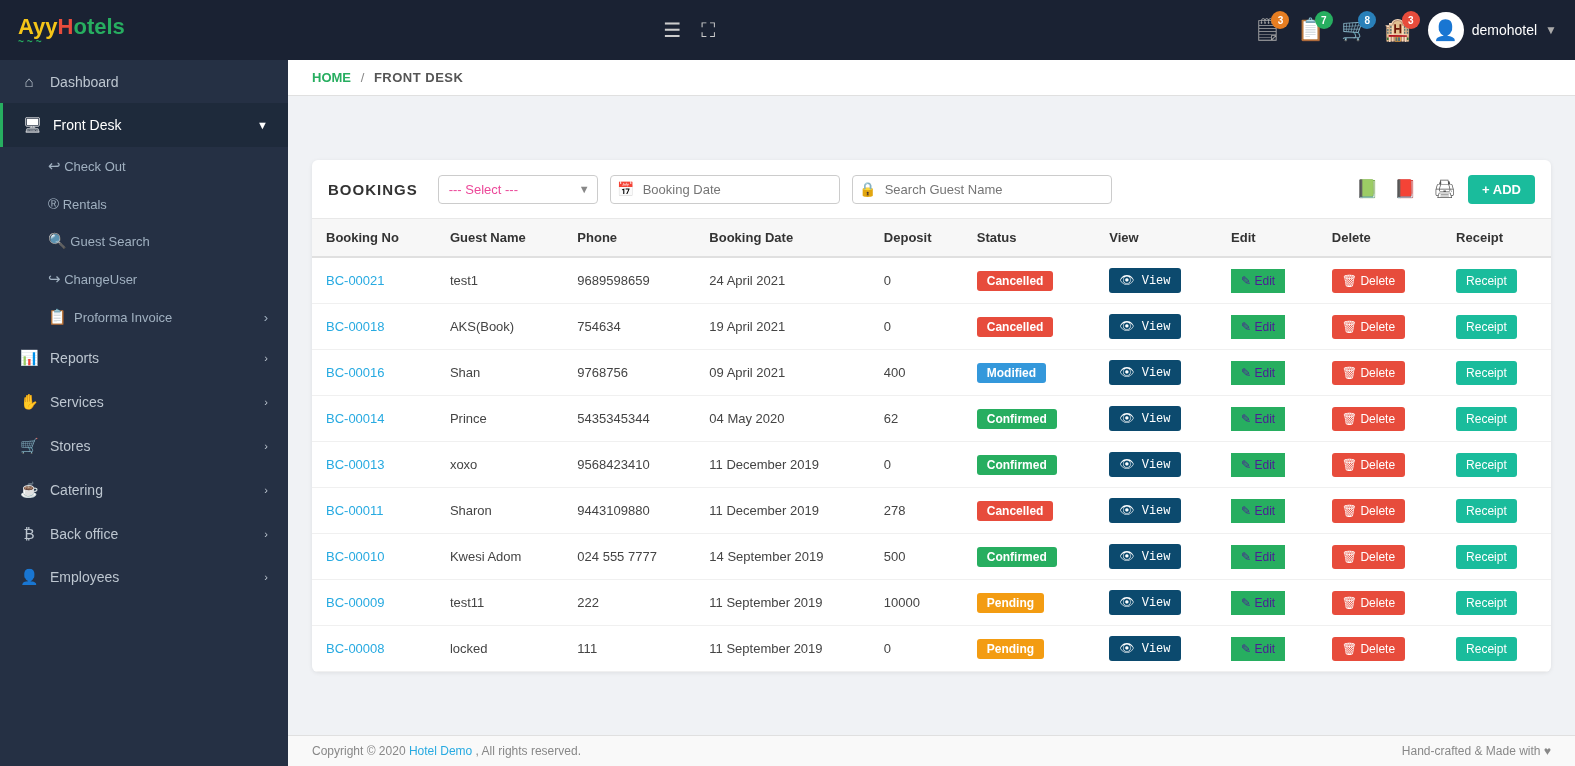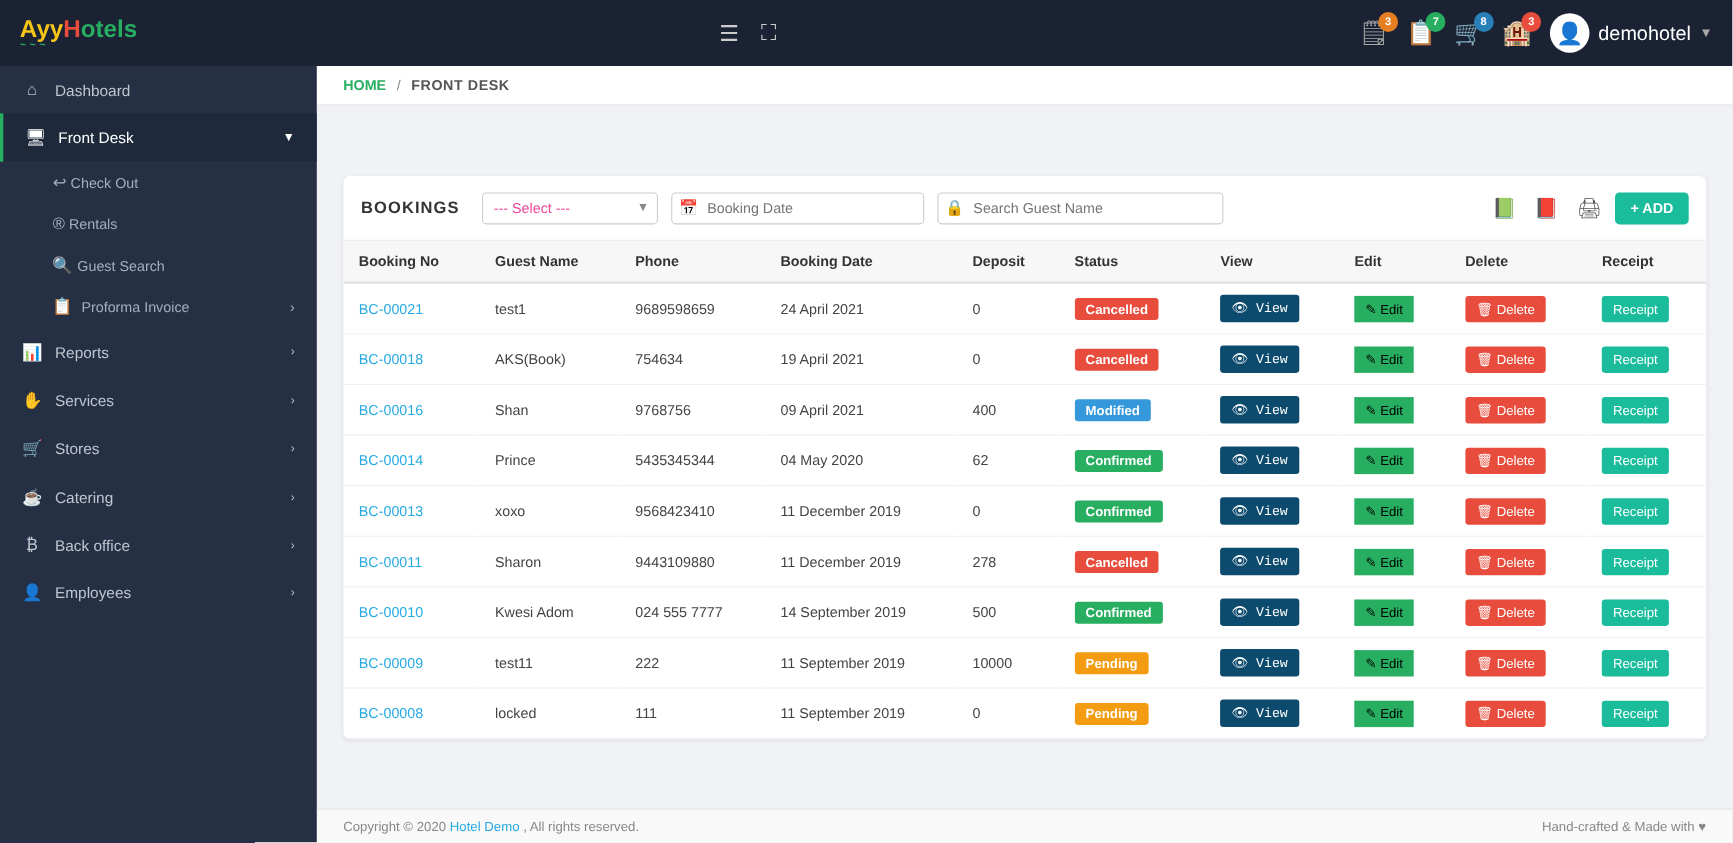--- a/index.html
+++ b/index.html
@@ -77,21 +77,21 @@
       cursor: pointer;
       color: #fff;
     }
     .avatar {
       width: 36px; height: 36px;
       border-radius: 50%;
       background: #fff;
       display: flex; align-items: center; justify-content: center;
       font-size: 20px;
     }
-    .user-name { font-size: 18px; color: #fff; }
+    .user-name { font-size: 14px; color: #fff; }
     .chevron-down { color: #aaa; font-size: 12px; }
 
     
     .main-body {
       display: flex;
       flex: 1;
       overflow: hidden;
     }
 
     
@@ -306,21 +306,21 @@
       font-weight: 600;
       color: #fff;
       white-space: nowrap;
     }
     .status-cancelled { background: #e74c3c; }
     .status-modified { background: #3498db; }
     .status-confirmed { background: #27ae60; }
     .status-pending { background: #f39c12; }
 
     .btn-view { background: #0c4a6e; color: #fff; border: none; border-radius: 3px; padding: 5px 10px; font-size: 12px; cursor: pointer; font-family: Liberation Mono, monospace; }
-    .btn-edit { background: #27ae60; color: #000000; border: none; border-radius: 0; padding: 5px 10px; font-size: 12px; cursor: pointer; }
+    .btn-edit { background: #27ae60; color: #4c1d95; border: none; border-radius: 0; padding: 5px 10px; font-size: 12px; cursor: pointer; }
     .btn-delete { background: #e74c3c; color: #fff; border: none; border-radius: 3px; padding: 5px 10px; font-size: 12px; cursor: pointer; }
     .btn-receipt { background: #1abc9c; color: #fff; border: none; border-radius: 3px; padding: 5px 10px; font-size: 12px; cursor: pointer; }
 
     
     .footer {
       background: #f9f9f9;
       border-top: 1px solid #e0e0e0;
       padding: 8px 24px;
       font-size: 12px;
       color: #888;
@@ -383,20 +383,24 @@
       <span class="sidebar-icon">↩</span>
       <span>Check Out</span>
     </div>
     <div class="sidebar-sub-item">
       <span class="sidebar-icon">®</span>
       <span>Rentals</span>
     </div>
     <div class="sidebar-sub-item">
       <span class="sidebar-icon">🔍</span>
       <span>Guest Search</span>
+    </div>
+    <div class="sidebar-sub-item">
+      <span class="sidebar-icon">↪</span>
+      <span>ChangeUser</span>
     </div>
     <div class="sidebar-sub-item has-sub" style="display:flex; justify-content:space-between; align-items:center;">
       <span style="display:flex; align-items:center; gap:8px;">
         <span class="sidebar-icon">📋</span>
         <span>Proforma Invoice</span>
       </span>
       <span class="chevron">›</span>
     </div>
     <div class="sidebar-item has-sub">
       <span class="sidebar-icon">📊</span>

